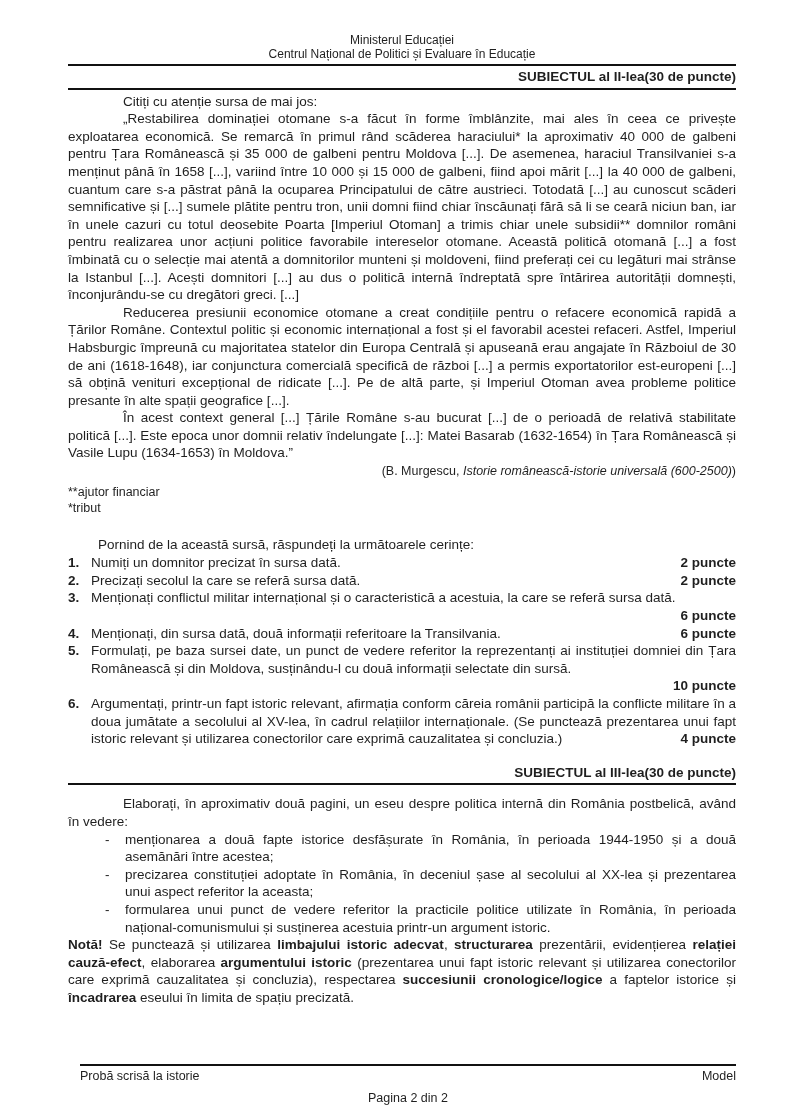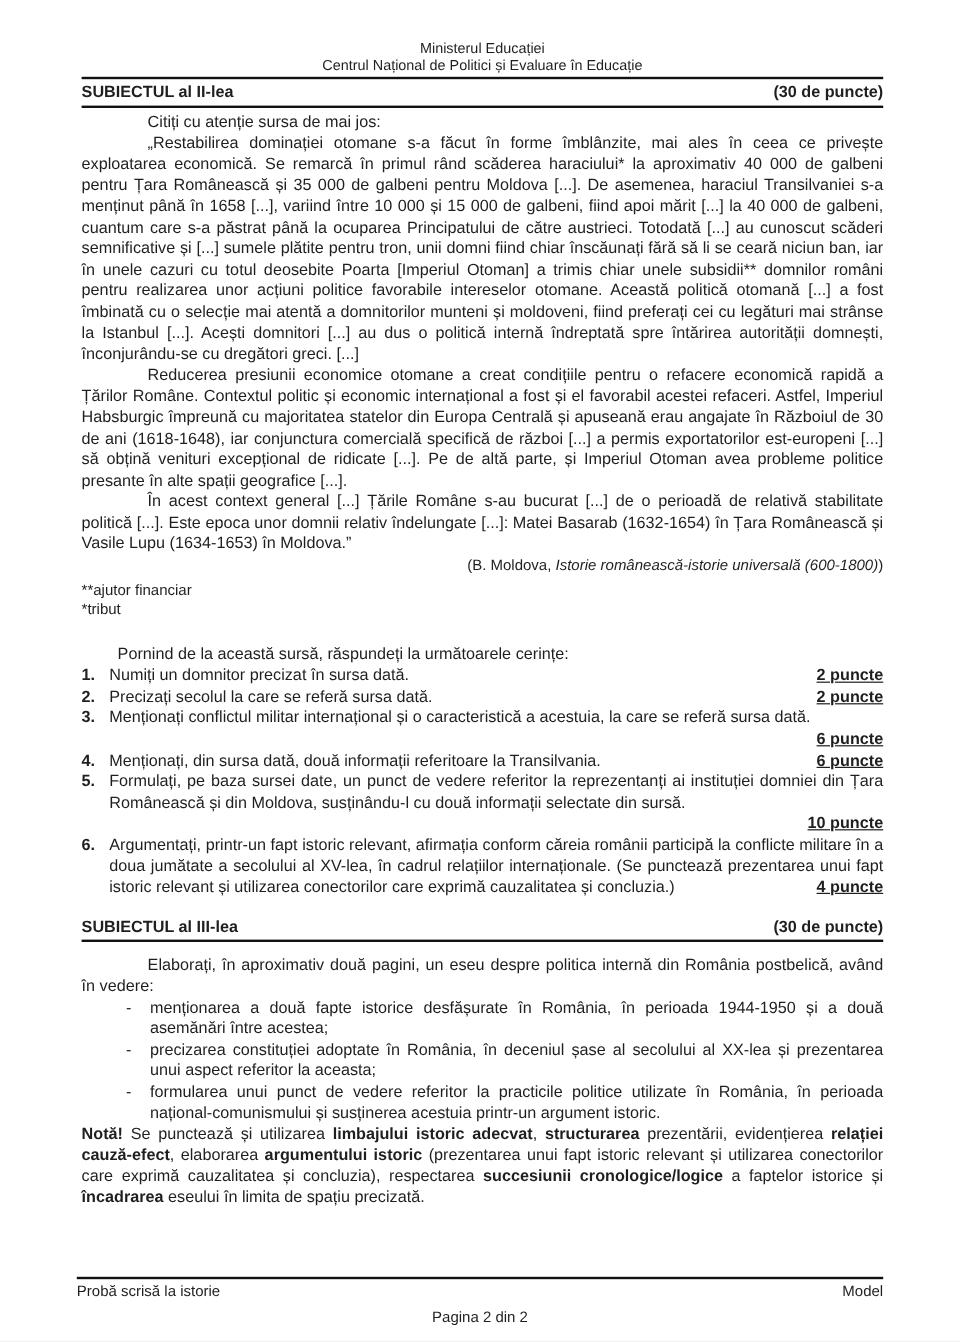--- a/index.html
+++ b/index.html
@@ -14,47 +14,47 @@
     font-family: "Liberation Sans", "DejaVu Sans", sans-serif;
     font-size: 13.5px;
     line-height: 17.6px;
     color: #1f1f1f;
     overflow: hidden;
   }
   .doc-header { text-align: center; font-size: 12px; line-height: 14px; }
   .rule { border-bottom: 2px solid #111; margin-top: 3px; }
   .subject-heading {
     display: flex;
-    justify-content: space-between;
+    justify-content: flex-end;
     font-weight: bold;
     border-bottom: 2px solid #111;
     padding: 2px 0 2px 0;
   }
   .subject-heading.second { margin-top: 14px; }
   p { margin: 0; }
   .intro-line { text-indent: 55px; margin-top: 3px; }
   .src { text-align: justify; text-indent: 55px; }
   .citation { text-align: right; font-size: 12.5px; margin-top: 1px; }
   .footnote { font-size: 12.5px; line-height: 16px; }
   .footnotes { margin-top: 3px; }
   .task-intro { text-indent: 30px; margin-top: 20px; }
   .questions { margin-top: 1px; }
   .question { display: flex; }
   .qnum { width: 23px; flex-shrink: 0; font-weight: bold; }
   .qbody { flex: 1; text-align: justify; }
-  .qpoints { float: right; font-weight: bold; padding-left: 8px; text-decoration: underline; }
+  .qpoints { float: right; font-weight: bold; padding-left: 8px; }
   .q-break .qpoints { float: none; display: block; text-align: right; padding-left: 0; }
   .essay-intro { text-align: justify; text-indent: 55px; margin-top: 10px; }
   .bullet { display: flex; padding-left: 37px; }
   .dash { width: 20px; flex-shrink: 0; }
   .btext { flex: 1; text-align: justify; }
   .note { text-align: justify; }
   .doc-footer {
     position: absolute;
-    left: 64px;
+    left: 80px;
     right: 64px;
     bottom: 12px;
     font-size: 12.5px;
     line-height: 15px;
   }
   .footer-row {
     display: flex;
     justify-content: space-between;
     border-top: 2px solid #111;
     padding-top: 3px;
@@ -76,21 +76,21 @@
     <span>SUBIECTUL al II-lea</span>
     <span>(30 de puncte)</span>
   </div>
 
   <p class="intro-line">Citiți cu atenție sursa de mai jos:</p>
 
   <p class="src">„Restabilirea dominației otomane s-a făcut în forme îmblânzite, mai ales în ceea ce privește exploatarea economică. Se remarcă în primul rând scăderea haraciului* la aproximativ 40 000 de galbeni pentru Țara Românească și 35 000 de galbeni pentru Moldova [...]. De asemenea, haraciul Transilvaniei s-a menținut până în 1658 [...], variind între 10 000 și 15 000 de galbeni, fiind apoi mărit [...] la 40 000 de galbeni, cuantum care s-a păstrat până la ocuparea Principatului de către austrieci. Totodată [...] au cunoscut scăderi semnificative și [...] sumele plătite pentru tron, unii domni fiind chiar înscăunați fără să li se ceară niciun ban, iar în unele cazuri cu totul deosebite Poarta [Imperiul Otoman] a trimis chiar unele subsidii** domnilor români pentru realizarea unor acțiuni politice favorabile intereselor otomane. Această politică otomană [...] a fost îmbinată cu o selecție mai atentă a domnitorilor munteni și moldoveni, fiind preferați cei cu legături mai strânse la Istanbul [...]. Acești domnitori [...] au dus o politică internă îndreptată spre întărirea autorității domnești, înconjurându-se cu dregători greci. [...]</p>
   <p class="src">Reducerea presiunii economice otomane a creat condițiile pentru o refacere economică rapidă a Țărilor Române. Contextul politic și economic internațional a fost și el favorabil acestei refaceri. Astfel, Imperiul Habsburgic împreună cu majoritatea statelor din Europa Centrală și apuseană erau angajate în Războiul de 30 de ani (1618-1648), iar conjunctura comercială specifică de război [...] a permis exportatorilor est-europeni [...] să obțină venituri excepțional de ridicate [...]. Pe de altă parte, și Imperiul Otoman avea probleme politice presante în alte spații geografice [...].</p>
   <p class="src">În acest context general [...] Țările Române s-au bucurat [...] de o perioadă de relativă stabilitate politică [...]. Este epoca unor domnii relativ îndelungate [...]: Matei Basarab (1632-1654) în Țara Românească și Vasile Lupu (1634-1653) în Moldova.”</p>
 
-  <p class="citation"><span>(B. Moldova, </span><span style="font-style: italic;">Istorie românească-istorie universală (600-1800)</span><span>)</span></p>
+  <p class="citation"><span>(B. Murgescu, </span><span style="font-style: italic;">Istorie românească-istorie universală (600-2500)</span><span>)</span></p>
 
   <div class="footnotes">
     <div class="footnote">**ajutor financiar</div>
     <div class="footnote">*tribut</div>
   </div>
 
   <p class="task-intro">Pornind de la această sursă, răspundeți la următoarele cerințe:</p>
 
   <div class="questions">
     <div class="question">

